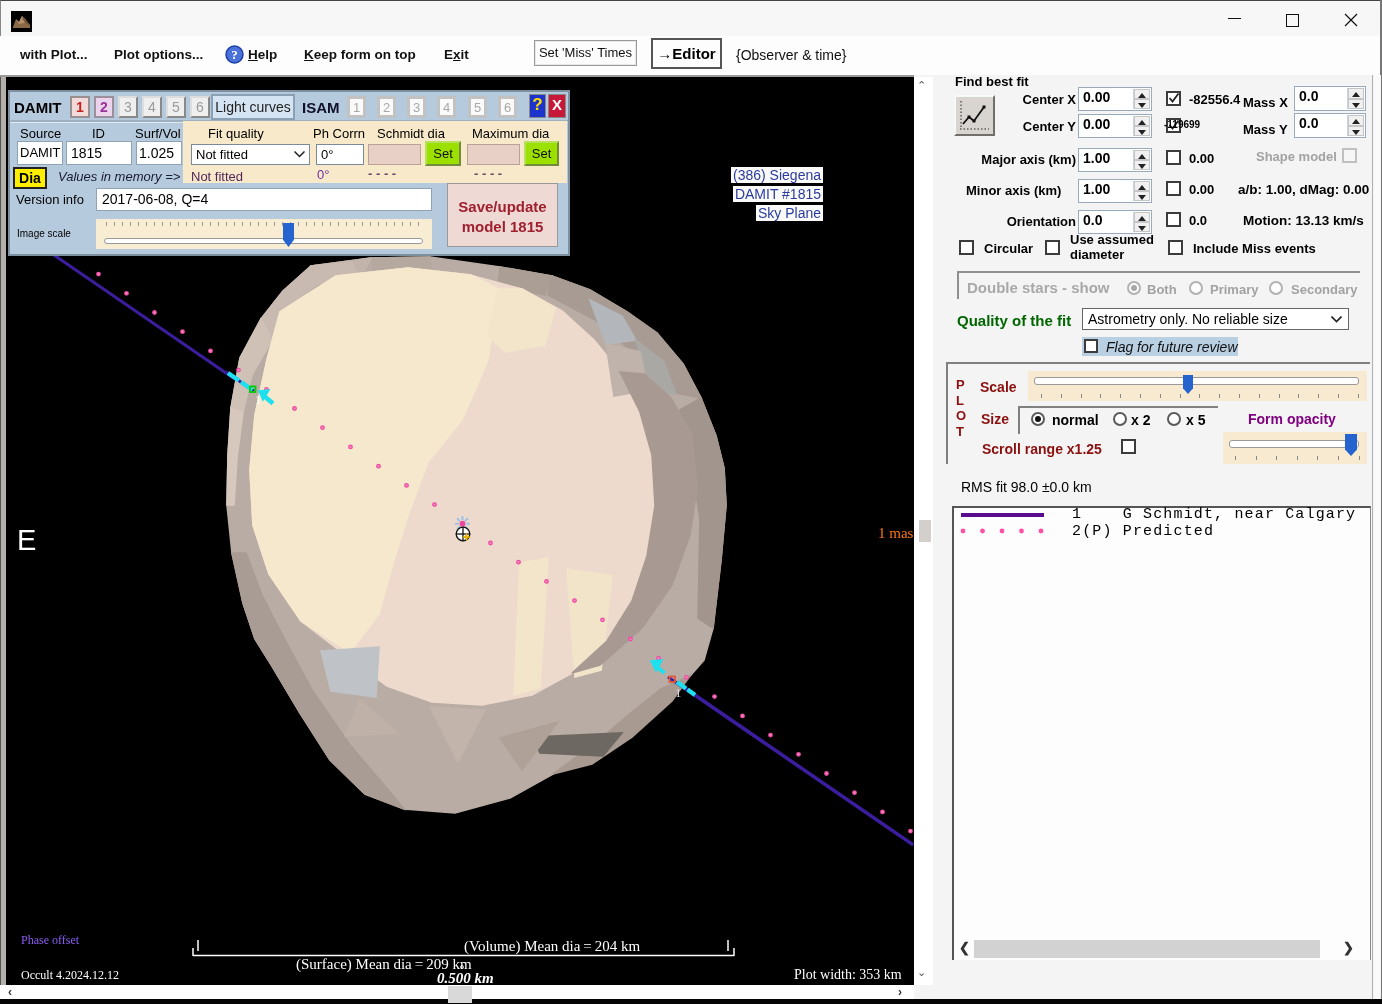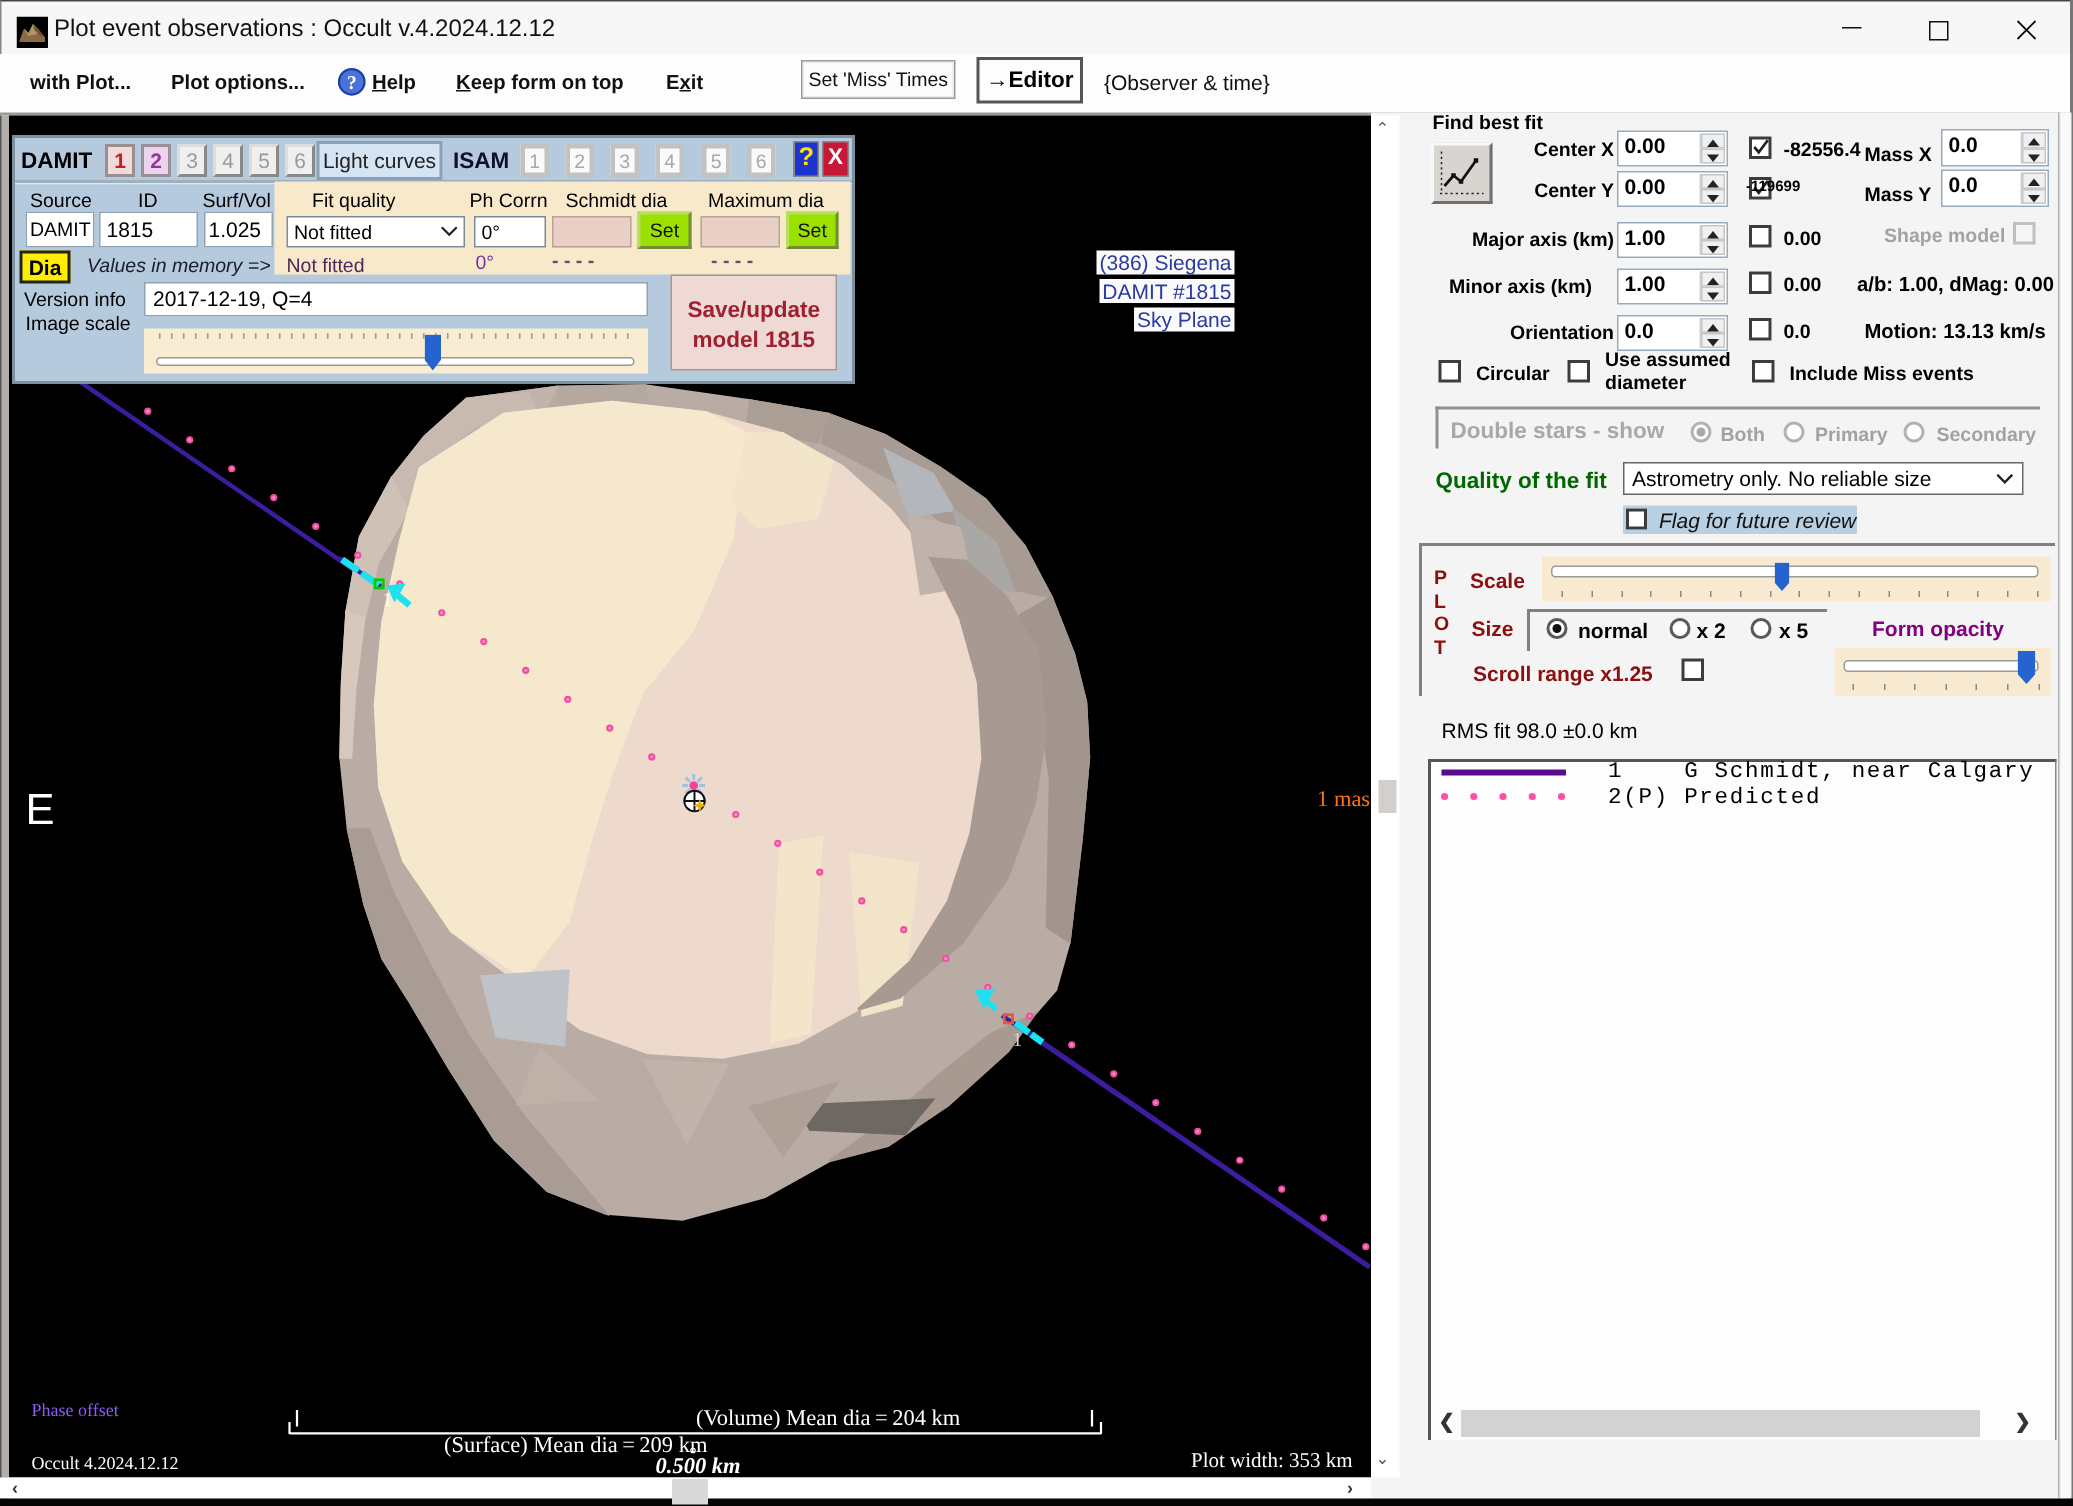--- a/index.html
+++ b/index.html
@@ -24,21 +24,20 @@
 <body>
 <div id="root">
 
 <div class="ab" style="left:0;top:0;width:1382px;height:36px;background:#f7f7f7;border-top:1px solid #444;border-left:1px solid #888;border-right:1px solid #888;box-sizing:border-box"></div>
 <svg class="ab" style="left:11px;top:11px" width="21" height="21" viewBox="0 0 21 21">
       <rect width="21" height="21" fill="#000"></rect>
       <path d="M2 16 L5 8 L8 11 L11 5 L15 9 L19 14 L19 17 L2 17 Z" fill="#8a6a46"></path>
       <path d="M5 8 L8 11 L11 5 L15 9 L13 12 L8 13 Z" fill="#b5906a"></path>
       <path d="M11 5 L15 9 L19 14 L16 13 L12 9 Z" fill="#6d5438"></path>
     </svg>
-<div class="ab" style="left:36px;top:11px;font-size:16px;color:#111">Plot event observations : Occult v.4.2024.12.12</div>
 <div class="ab" style="left:1228px;top:18px;width:13px;height:1px;background:#111"></div>
 <div class="ab" style="left:1286px;top:14px;width:11px;height:11px;border:1px solid #111"></div>
 <svg class="ab" style="left:1344px;top:13px" width="14" height="14">
       <path d="M1 1 L13 13 M13 1 L1 13" stroke="#111" stroke-width="1.2"></path>
     </svg>
 
 <div class="ab" style="left:0;top:36px;width:1382px;height:39px;background:#fdfdfd;border-bottom:2px solid #9a9a9a;box-sizing:content-box"></div>
 <div class="ab b" style="left:20px;top:47px;font-size:13.5px;color:#111">with Plot...</div>
 <div class="ab b" style="left:114px;top:47px;font-size:13.5px;color:#111">Plot options...</div>
 <svg class="ab" style="left:225px;top:45px" width="19" height="19">
@@ -230,23 +229,23 @@
 <div class="ab" style="left:425px;top:141px;width:36px;height:25px;background:#9ce000;color:#111;border:2px outset #b8e060;box-sizing:border-box;text-align:center;line-height:21px;font-size:13px;font-weight:normal">Set</div>
 <div class="ab" style="left:467px;top:144px;width:53px;height:21px;background:#e8d0c6;border:1px solid #b9a396;box-sizing:border-box"></div>
 <div class="ab" style="left:524px;top:141px;width:35px;height:25px;background:#9ce000;color:#111;border:2px outset #b8e060;box-sizing:border-box;text-align:center;line-height:21px;font-size:13px;font-weight:normal">Set</div>
 <div class="ab" style="left:13px;top:167px;width:34px;height:22px;background:#ffee00;color:#000;border:2px solid #222;box-sizing:border-box;text-align:center;line-height:18px;font-size:14px;font-weight:bold">Dia</div>
 <div class="ab" style="left:58px;top:169px;font-size:13px;font-style:italic;color:#1a1a2e">Values in memory =&gt;</div>
 <div class="ab" style="left:191px;top:169px;font-size:13px;color:#50275a">Not fitted</div>
 <div class="ab" style="left:317px;top:167px;font-size:13px;color:#7030a0">0°</div>
 <div class="ab b" style="left:368px;top:166px;font-size:13px;color:#6a4a6a">- - - -</div>
 <div class="ab b" style="left:474px;top:166px;font-size:13px;color:#6a4a6a">- - - -</div>
 <div class="ab" style="left:16px;top:192px;font-size:13px">Version info</div>
-<div class="fld" style="left:96px;top:188px;width:336px;height:23px;font-size:14px;line-height:21px;padding-left:5px">2017-12-19, Q=4</div>
+<div class="fld" style="left:96px;top:188px;width:336px;height:23px;font-size:14px;line-height:21px;padding-left:5px">2017-06-08, Q=4</div>
 <div class="ab b" style="left:447px;top:183px;width:111px;height:64px;background:#eed9d4;border:1px solid #999;box-sizing:border-box;color:#a02030;font-size:15px;text-align:center;padding-top:13px;line-height:20px">Save/update<br>model 1815</div>
-<div class="ab" style="left:17px;top:208px;font-size:13px">Image scale</div>
+<div class="ab" style="left:17px;top:228px;font-size:10px">Image scale</div>
 <div class="ab" style="left:96px;top:219px;width:336px;height:30px;background:#f8ecd2"></div>
 <div class="ab" style="left:106px;top:222px;width:1px;height:4px;background:#999"></div>
       <div class="ab" style="left:114px;top:222px;width:1px;height:4px;background:#999"></div>
       <div class="ab" style="left:122px;top:222px;width:1px;height:4px;background:#999"></div>
       <div class="ab" style="left:130px;top:222px;width:1px;height:4px;background:#999"></div>
       <div class="ab" style="left:138px;top:222px;width:1px;height:4px;background:#999"></div>
       <div class="ab" style="left:146px;top:222px;width:1px;height:4px;background:#999"></div>
       <div class="ab" style="left:154px;top:222px;width:1px;height:4px;background:#999"></div>
       <div class="ab" style="left:162px;top:222px;width:1px;height:4px;background:#999"></div>
       <div class="ab" style="left:170px;top:222px;width:1px;height:4px;background:#999"></div>

